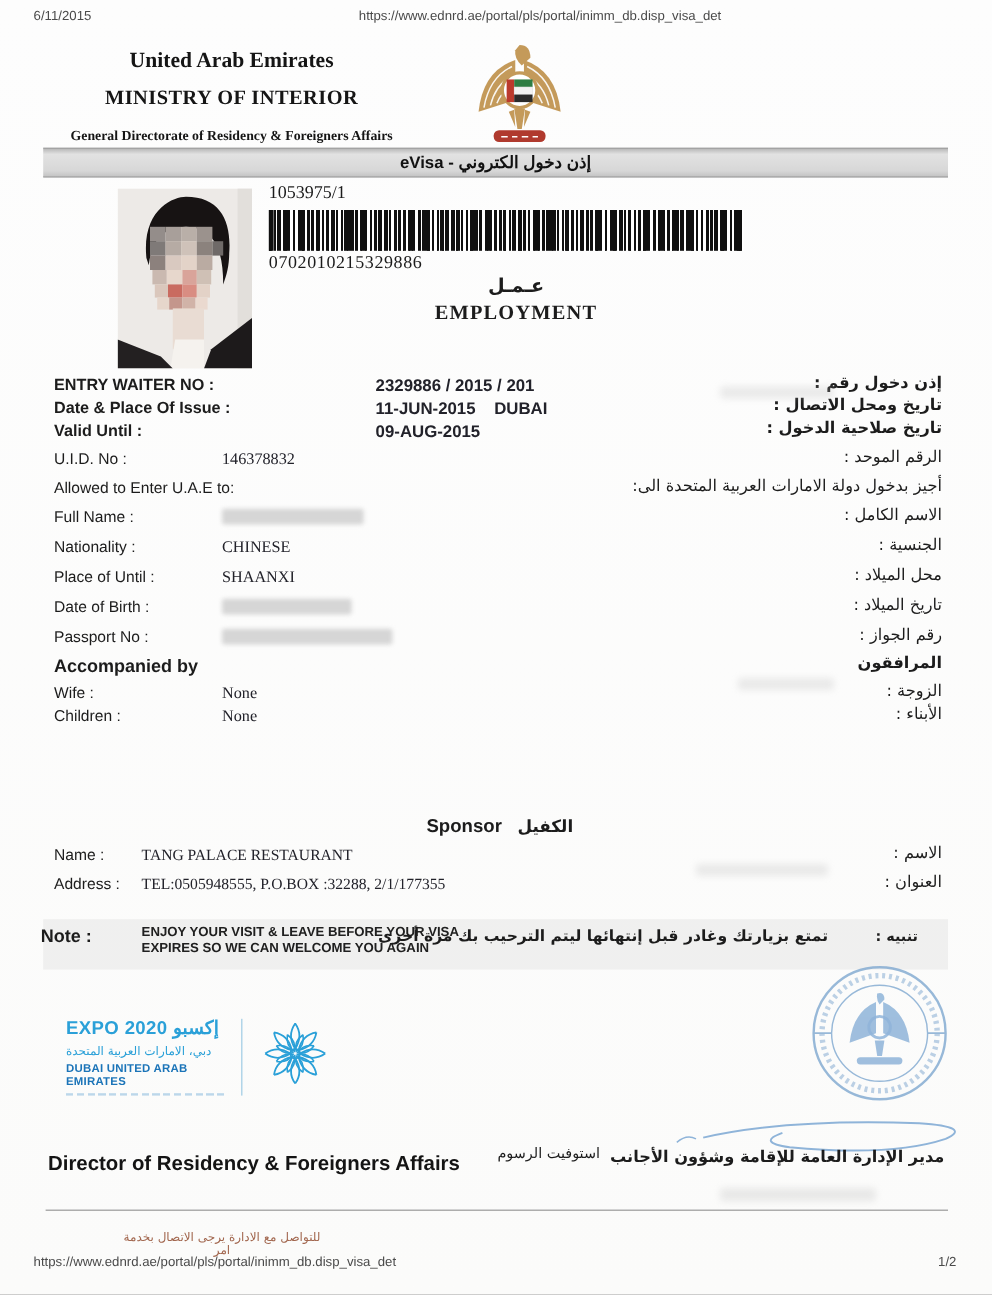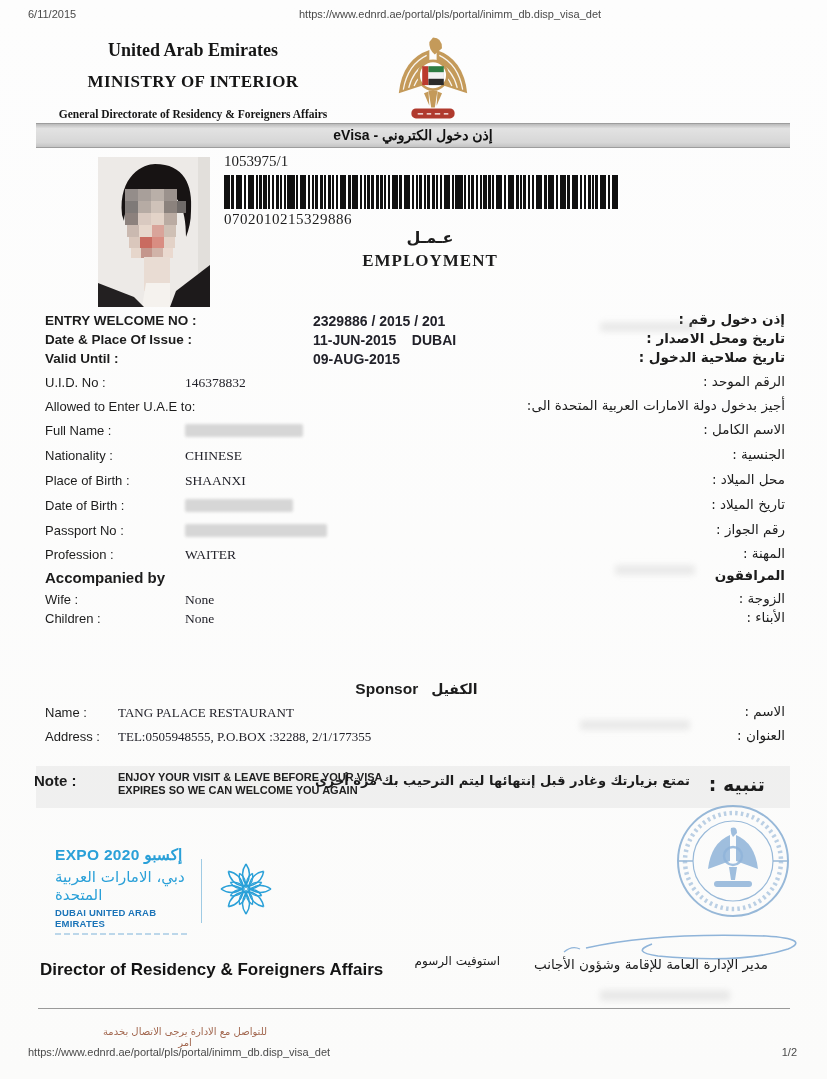--- a/index.html
+++ b/index.html
@@ -68,38 +68,38 @@
   .sponsor-head{left:0;top:680px;width:827px;text-align:center;font-size:15.5px;font-weight:bold;}
   .sponsor-head .ar{margin-right:-6px;padding-left:0;font-size:14px;}
   .sp-rows{left:45px;top:705px;width:740px;}
   .sp-rows .frow .fvalue{left:73px;font-family:"Liberation Serif",serif;font-size:13px;}
 
   
   .note-band{left:36px;top:766px;width:754px;height:42px;background:rgba(190,190,190,.18);}
   .note-label{left:34px;top:772px;font-size:15px;font-weight:bold;}
   .note-text{left:118px;top:771px;font-size:11px;font-weight:bold;line-height:13px;color:#202020;}
   .note-ar{right:137px;top:773px;font-size:13px;font-weight:bold;}
-  .note-ar-label{right:62px;top:773px;font-size:19px;font-weight:bold;}
+  .note-ar-label{right:62px;top:773px;font-size:12px;font-weight:bold;}
 
   
   .expo{left:55px;top:846px;display:flex;align-items:center;}
   .expo-text{width:132px;text-align:left;}
   .expo-title{font-size:15.5px;font-weight:bold;letter-spacing:.3px;}
-  .expo-sub-ar{font-size:15px;margin-top:4px;}
+  .expo-sub-ar{font-size:10px;margin-top:4px;}
   .expo-sub-en{font-size:9.5px;font-weight:bold;margin-top:3px;letter-spacing:.2px;}
   .expo-line{height:2px;margin-top:4px;background:repeating-linear-gradient(90deg,#bcd7ea 0 6px,transparent 6px 9px);}
   .expo-divider{width:1px;height:64px;background:#9fcbe4;margin:0 12px 0 14px;}
 
   
   .stamp{left:658px;top:793px;}
   .signature{left:556px;top:912px;}
 
   
   .director-en{left:40px;top:960px;font-size:17px;font-weight:bold;color:#141414;}
-  .director-ar{right:59px;top:956px;font-size:13.5px;font-weight:normal;}
+  .director-ar{right:40px;top:956px;font-size:13.5px;font-weight:bold;}
   .fees-ar{left:330px;top:954px;width:170px;font-size:12px;}
   .hr{left:38px;top:1008px;width:752px;height:1px;background:#9a9a9a;}
   .contact-ar{left:95px;top:1026px;width:180px;text-align:center;font-size:10px;}
   .pagenum{right:30px;top:1046px;font-size:11px;color:#4a4a4a;}
   .f-url{left:28px;top:1046px;}
 
   
   .artifact{background:#b9b9b9;filter:blur(3px);opacity:.28;border-radius:3px;}
 </style>
 </head>
@@ -190,28 +190,28 @@
   <div class="abs barcode"></div>
   <div class="abs bar-num serif">0702010215329886</div>
 
   <div class="abs vtype">
     <div class="t-ar ar">عـمـل</div>
     <div class="t-en">EMPLOYMENT</div>
   </div>
 
   <div class="abs fields">
     <div class="frow toprow" style="height:19px">
-      <span class="flabel">ENTRY WELCOME NO :</span>
+      <span class="flabel">ENTRY WAITER NO :</span>
       <span class="fvalue">2329886 / 2015 / 201</span>
       <span class="flabel-ar ar">إذن دخول رقم :</span>
     </div>
     <div class="frow toprow" style="height:19px">
       <span class="flabel">Date &amp; Place Of Issue :</span>
       <span class="fvalue">11-JUN-2015    DUBAI</span>
-      <span class="flabel-ar ar">تاريخ ومحل الاصدار :</span>
+      <span class="flabel-ar ar">تاريخ ومحل الاتصال :</span>
     </div>
     <div class="frow toprow" style="height:24px">
       <span class="flabel">Valid Until :</span>
       <span class="fvalue">09-AUG-2015</span>
       <span class="flabel-ar ar">تاريخ صلاحية الدخول :</span>
     </div>
     <div class="frow" style="height:24px">
       <span class="flabel">U.I.D. No :</span>
       <span class="fvalue serif">146378832</span>
       <span class="flabel-ar ar">الرقم الموحد :</span>
@@ -224,38 +224,33 @@
       <span class="flabel">Full Name :</span>
       <span class="blur-block" style="width:118px"></span>
       <span class="flabel-ar ar">الاسم الكامل :</span>
     </div>
     <div class="frow" style="height:25px">
       <span class="flabel">Nationality :</span>
       <span class="fvalue serif">CHINESE</span>
       <span class="flabel-ar ar">الجنسية :</span>
     </div>
     <div class="frow" style="height:25px">
-      <span class="flabel">Place of Birth :</span>
+      <span class="flabel">Place of Until :</span>
       <span class="fvalue serif">SHAANXI</span>
       <span class="flabel-ar ar">محل الميلاد :</span>
     </div>
     <div class="frow" style="height:25px">
       <span class="flabel">Date of Birth :</span>
       <span class="blur-block" style="width:108px"></span>
       <span class="flabel-ar ar">تاريخ الميلاد :</span>
     </div>
     <div class="frow" style="height:24px">
       <span class="flabel">Passport No :</span>
       <span class="blur-block" style="width:142px"></span>
       <span class="flabel-ar ar">رقم الجواز :</span>
-    </div>
-    <div class="frow" style="height:22px">
-      <span class="flabel">Profession :</span>
-      <span class="fvalue serif">WAITER</span>
-      <span class="flabel-ar ar">المهنة :</span>
     </div>
     <div class="sec-head" style="height:23px">
       <span class="h-en">Accompanied by</span>
       <span class="h-ar ar">المرافقون</span>
     </div>
     <div class="frow" style="height:19px">
       <span class="flabel">Wife :</span>
       <span class="fvalue serif">None</span>
       <span class="flabel-ar ar">الزوجة :</span>
     </div>

